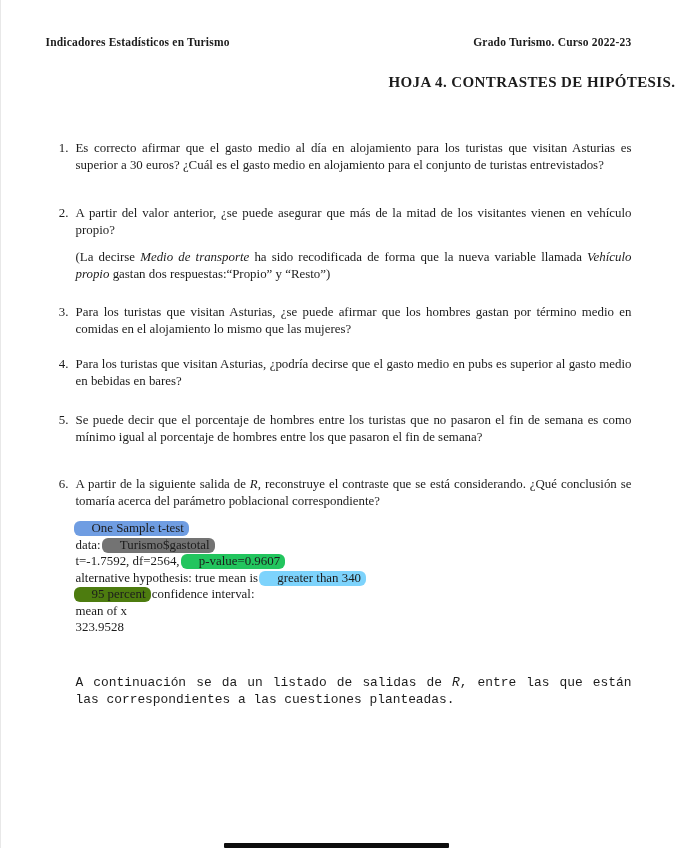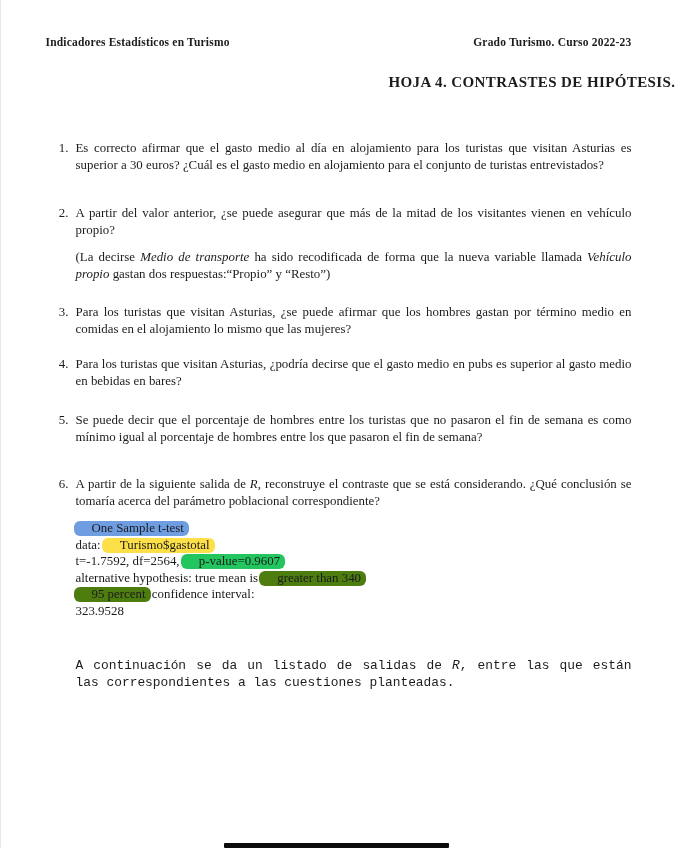--- a/index.html
+++ b/index.html
@@ -124,24 +124,25 @@
           <div class="q-body">
             <p><span>Se puede decir que el porcentaje de hombres entre los turistas que no pasaron el fin de semana es como mínimo igual al porcentaje de hombres entre los que pasaron el fin de semana?</span></p>
           </div>
         </div>
         <div class="question">
           <span class="q-num">6.</span>
           <div class="q-body">
             <p><span>A partir de la siguiente salida de </span><span class="it">R</span><span>, reconstruye el contraste que se está considerando. ¿Qué conclusión se tomaría acerca del parámetro poblacional correspondiente?</span></p>
             <div class="r-output">
               <div class="r-line"><span class="hl" style="background-color: rgb(111, 157, 226);">One Sample t-test</span></div>
-              <div class="r-line"><span>data: </span><span class="hl" style="background-color: #fde047;">Turismo$gastotal</span></div>
+              <div class="r-line"><span>data: </span><span class="hl" style="background-color: #737373;">Turismo$gastotal</span></div>
               <div class="r-line"><span>t=-1.7592, df=2564, </span><span class="hl" style="background-color: #22c55e;">p-value=0.9607</span></div>
-              <div class="r-line"><span>alternative hypothesis: true mean is </span><span class="hl" style="background-color: #4d7c0f;">greater than 340</span></div>
+              <div class="r-line"><span>alternative hypothesis: true mean is </span><span class="hl" style="background-color: #7dd3fc;">greater than 340</span></div>
               <div class="r-line"><span class="hl" style="background-color: #4d7c0f;">95 percent</span><span> confidence interval:</span></div>
+              <div class="r-line"><span>mean of x</span></div>
               <div class="r-line"><span>323.9528</span></div>
             </div>
           </div>
         </div>
       </div>
     <p class="closing" id="closing"><span>A continuación se da un listado de salidas de </span><span class="it">R</span><span>, entre las que están las correspondientes a las cuestiones planteadas.</span></p>
   </div>
 
   <div class="bottom-bar"></div>
 

